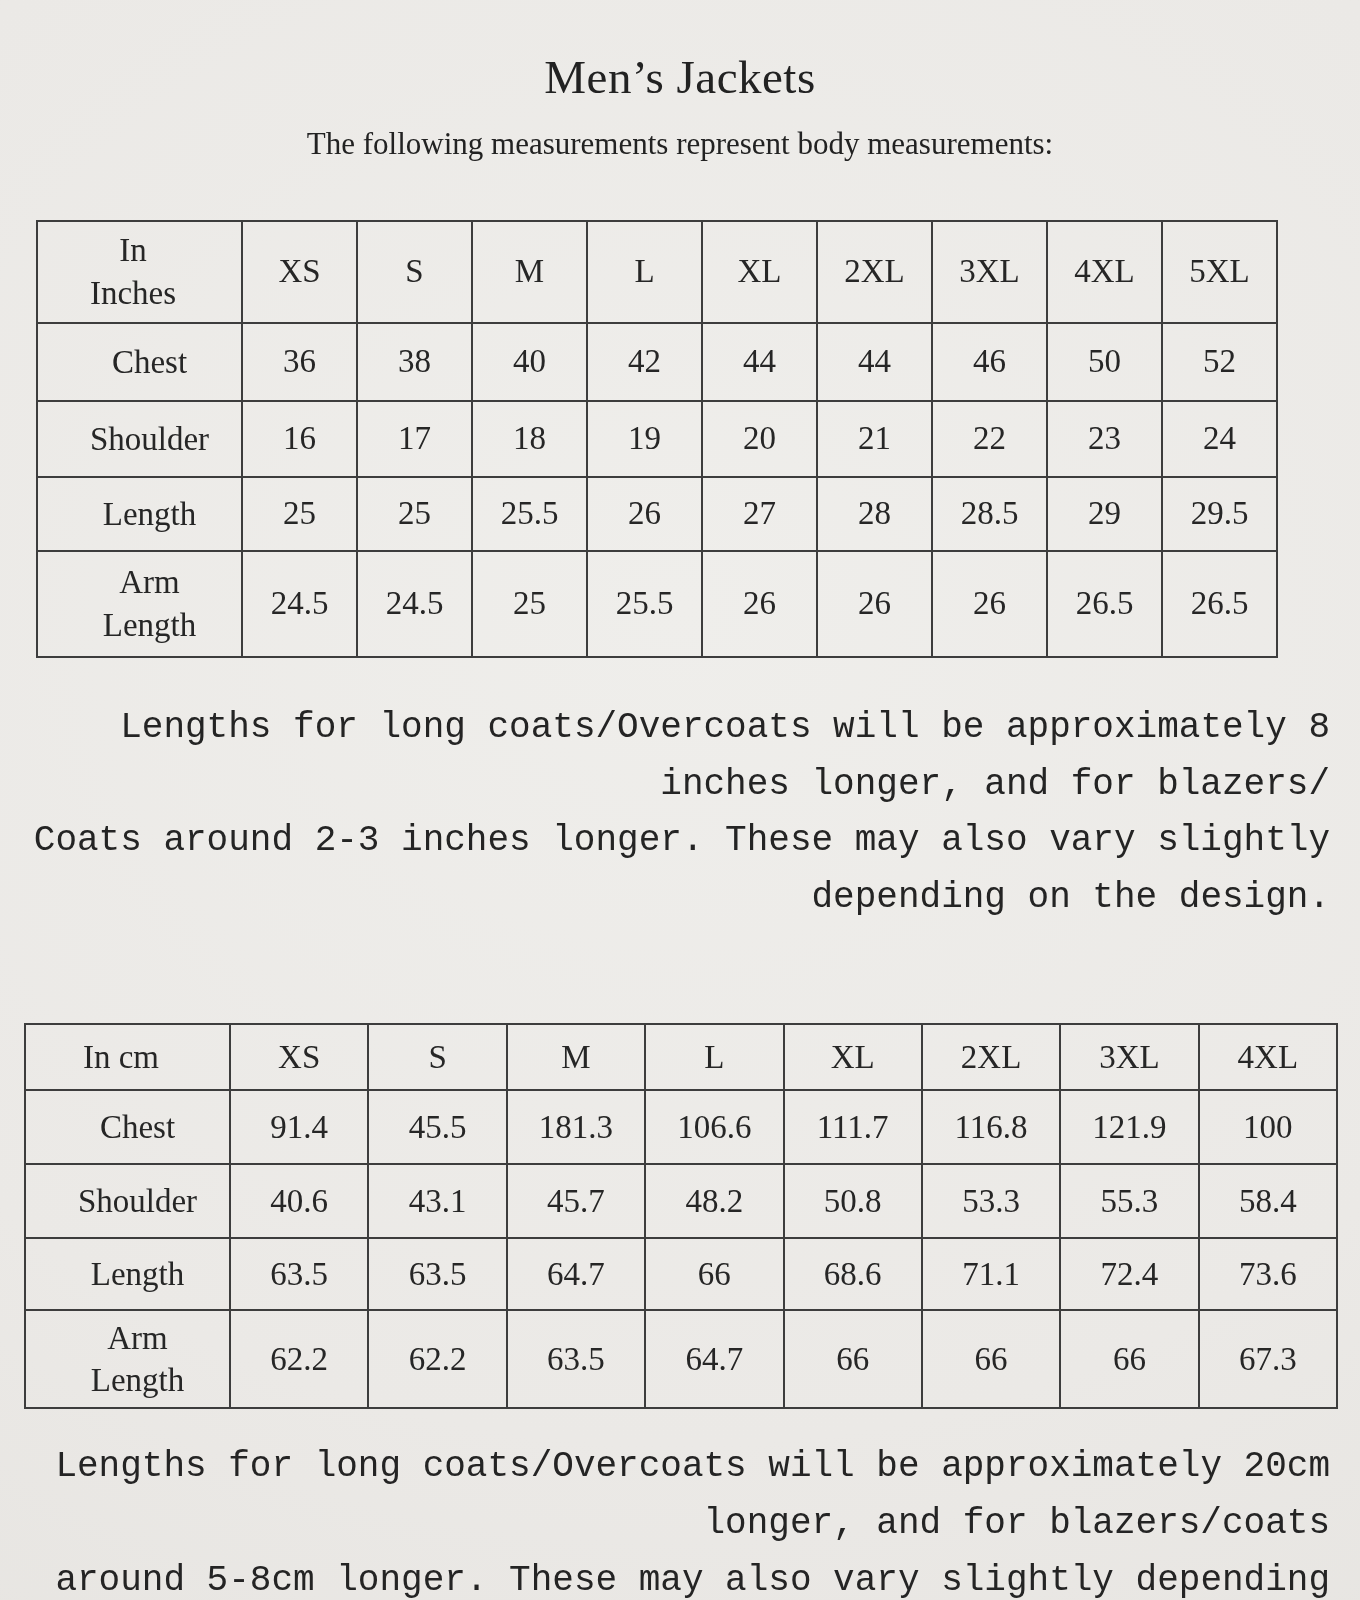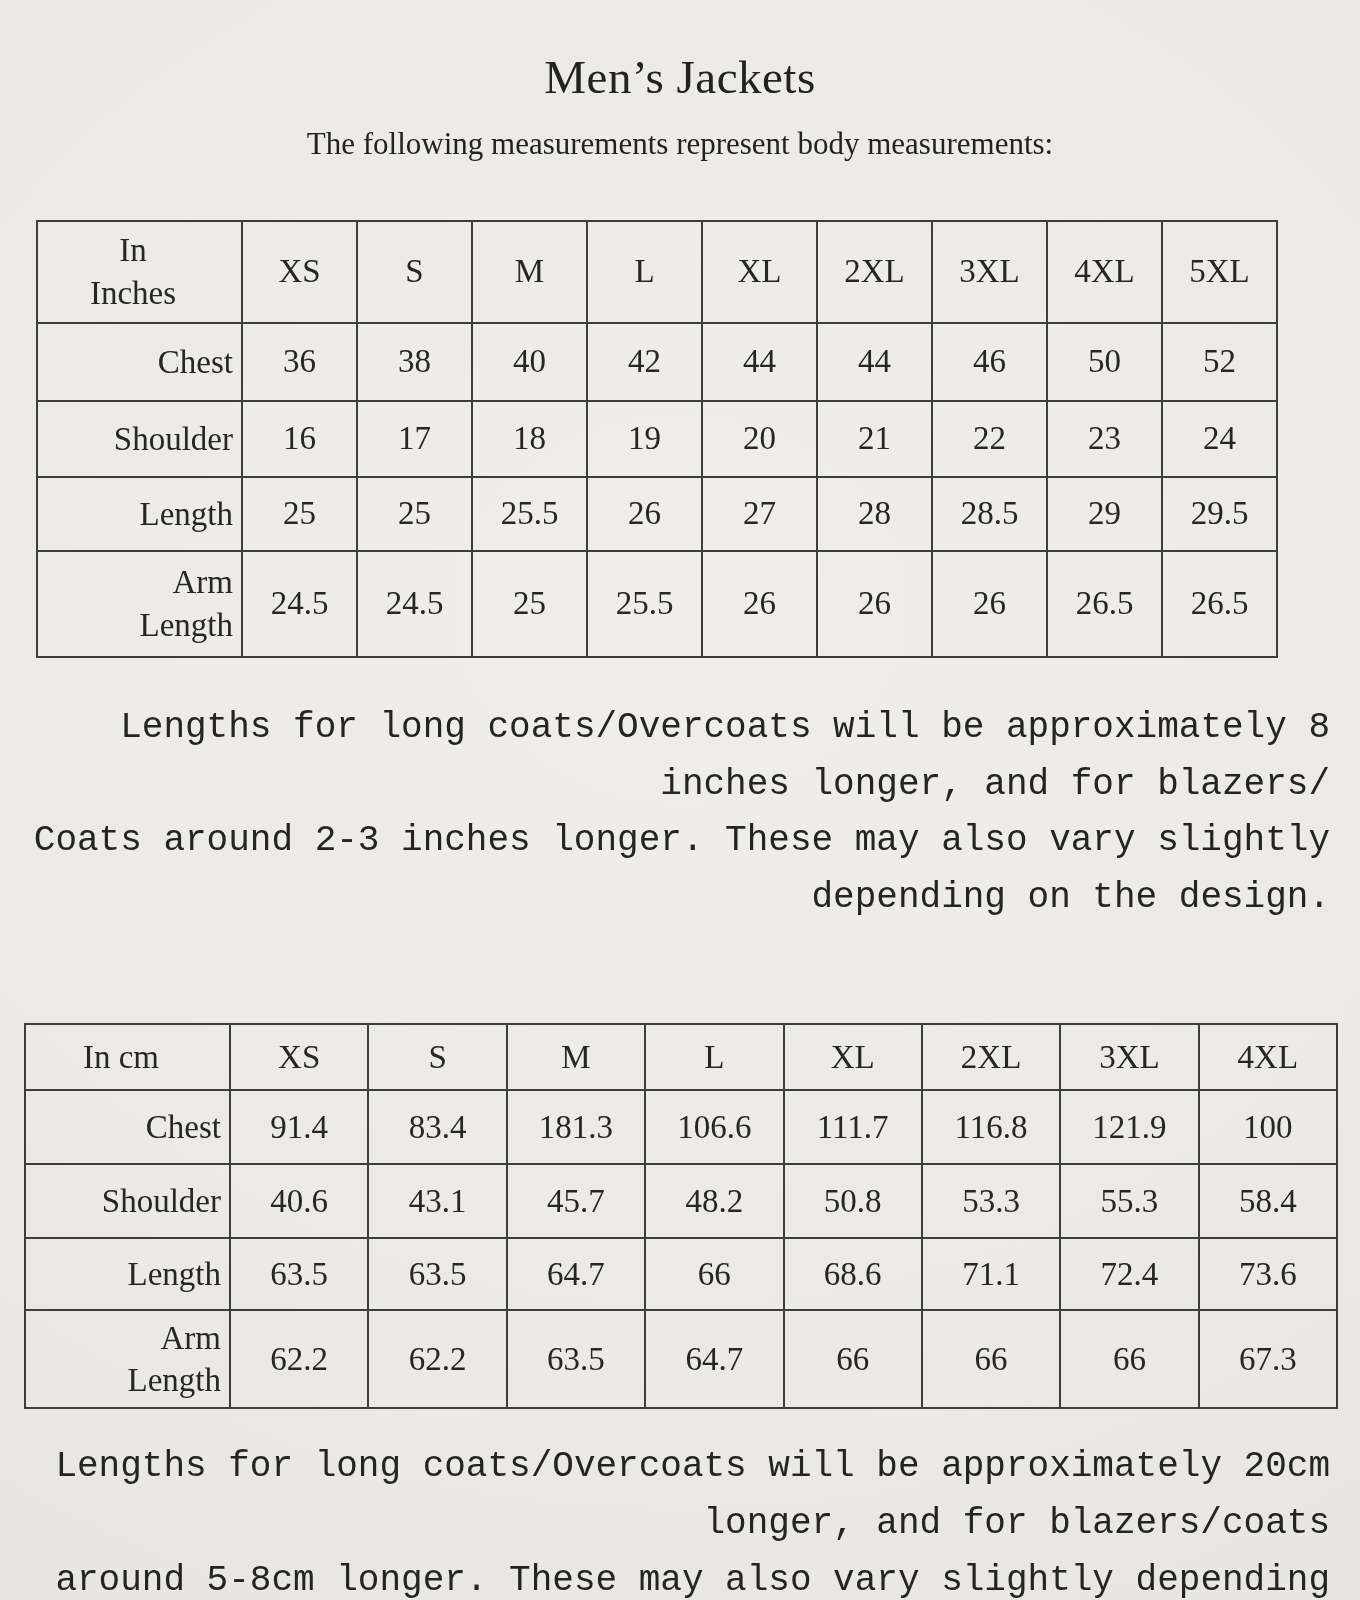--- a/index.html
+++ b/index.html
@@ -50,21 +50,21 @@
   th, td {
     border: 2px solid #3d3d3d;
     font-weight: normal;
     font-size: 33px;
     text-align: center;
     vertical-align: middle;
     padding: 0;
     color: #262626;
   }
   th.label-cell {
-    text-align: right;
+    text-align: center;
     padding-left: 28px;
     padding-right: 8px;
     white-space: pre-line;
     line-height: 1.28;
   }
   th.unit-cell {
     text-align: center;
     padding-left: 0;
     padding-right: 13px;
     white-space: pre-line;
@@ -211,21 +211,21 @@
           <th>XL</th>
           <th>2XL</th>
           <th>3XL</th>
           <th>4XL</th>
         </tr>
     </thead>
     <tbody>
         <tr class="r0">
           <th class="label-cell">Chest</th>
           <td>91.4</td>
-          <td>83.4</td>
+          <td>45.5</td>
           <td>181.3</td>
           <td>106.6</td>
           <td>111.7</td>
           <td>116.8</td>
           <td>121.9</td>
           <td>100</td>
         </tr>
         <tr class="r1">
           <th class="label-cell">Shoulder</th>
           <td>40.6</td>

